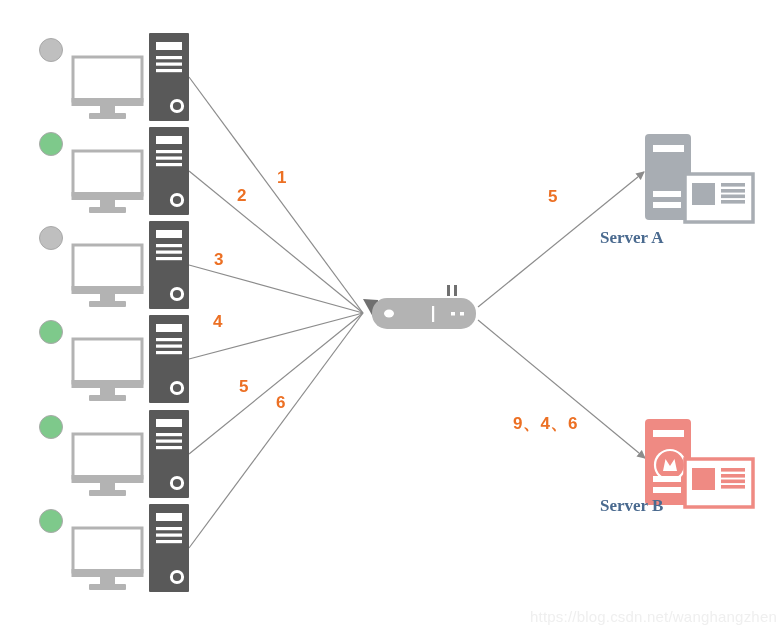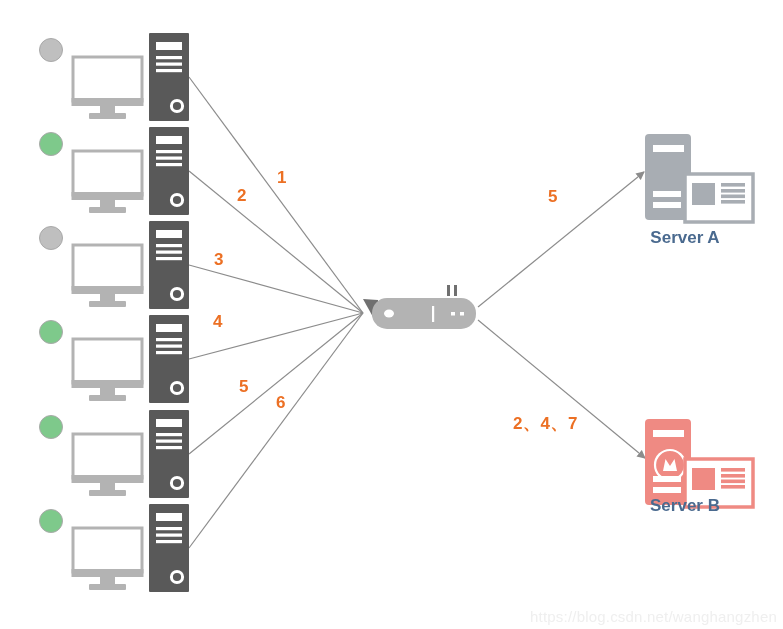--- a/index.html
+++ b/index.html
@@ -32,23 +32,23 @@
     font-size: 17px;
     font-family: "Liberation Sans", "DejaVu Sans", sans-serif;
     white-space: nowrap;
     letter-spacing: 0.5px;
   }
   .server-label {
     position: absolute;
     color: #4a6a8f;
     font-weight: bold;
     font-size: 17px;
-    font-family: Liberation Sans, sans-serif;
+    font-family: Liberation Serif, serif;
     white-space: nowrap;
-    text-align: center;
+    text-align: left;
   }
   .watermark {
     position: absolute;
     right: 6px;
     bottom: 4px;
     color: #efefef;
     font-size: 15px;
     font-family: "Liberation Sans", "DejaVu Sans", sans-serif;
     white-space: nowrap;
     letter-spacing: 0.2px;
@@ -226,21 +226,21 @@
   <div id="num-labels">
       <div class="num-label" style="left: 277px; top: 168px;">1</div>
       <div class="num-label" style="left: 237px; top: 186px;">2</div>
       <div class="num-label" style="left: 214px; top: 250px;">3</div>
       <div class="num-label" style="left: 213px; top: 312px;">4</div>
       <div class="num-label" style="left: 239px; top: 377px;">5</div>
       <div class="num-label" style="left: 276px; top: 393px;">6</div>
     </div>
   <div id="uplink-labels">
       <div class="num-label" style="left: 548px; top: 187px;">5</div>
-      <div class="num-label" style="left: 513px; top: 412px;">2、4、7</div>
+      <div class="num-label" style="left: 513px; top: 412px;">9、4、6</div>
     </div>
   <div id="server-labels">
       <div class="server-label" style="left: 600px; top: 228px; width: 170px;">Server A</div>
       <div class="server-label" style="left: 600px; top: 496px; width: 170px;">Server B</div>
     </div>
 
   <div class="watermark">https://blog.csdn.net/wanghangzhen</div>
 </div>
 
 </body></html>

